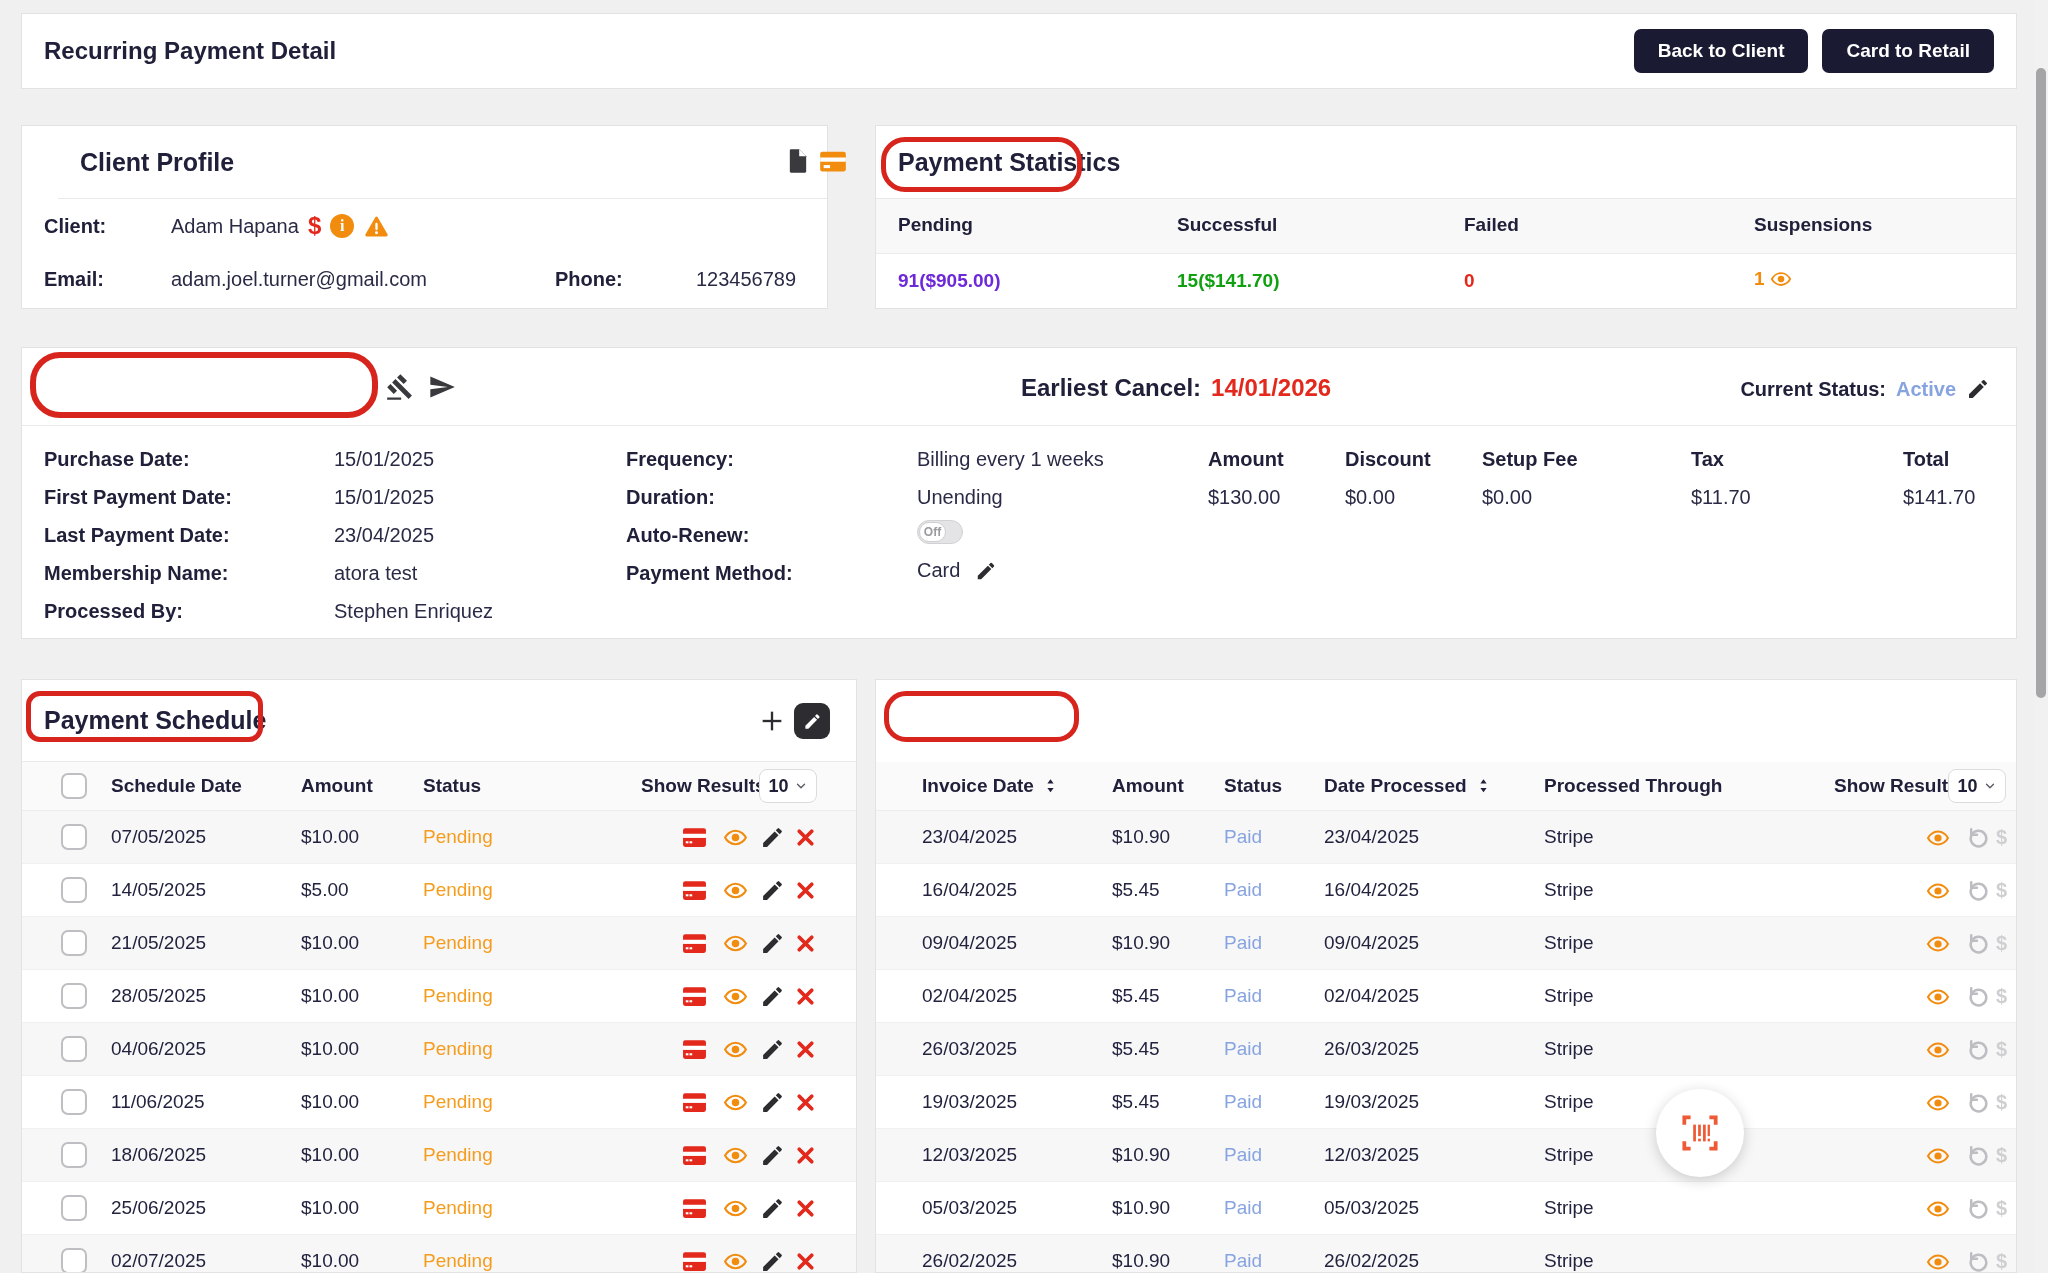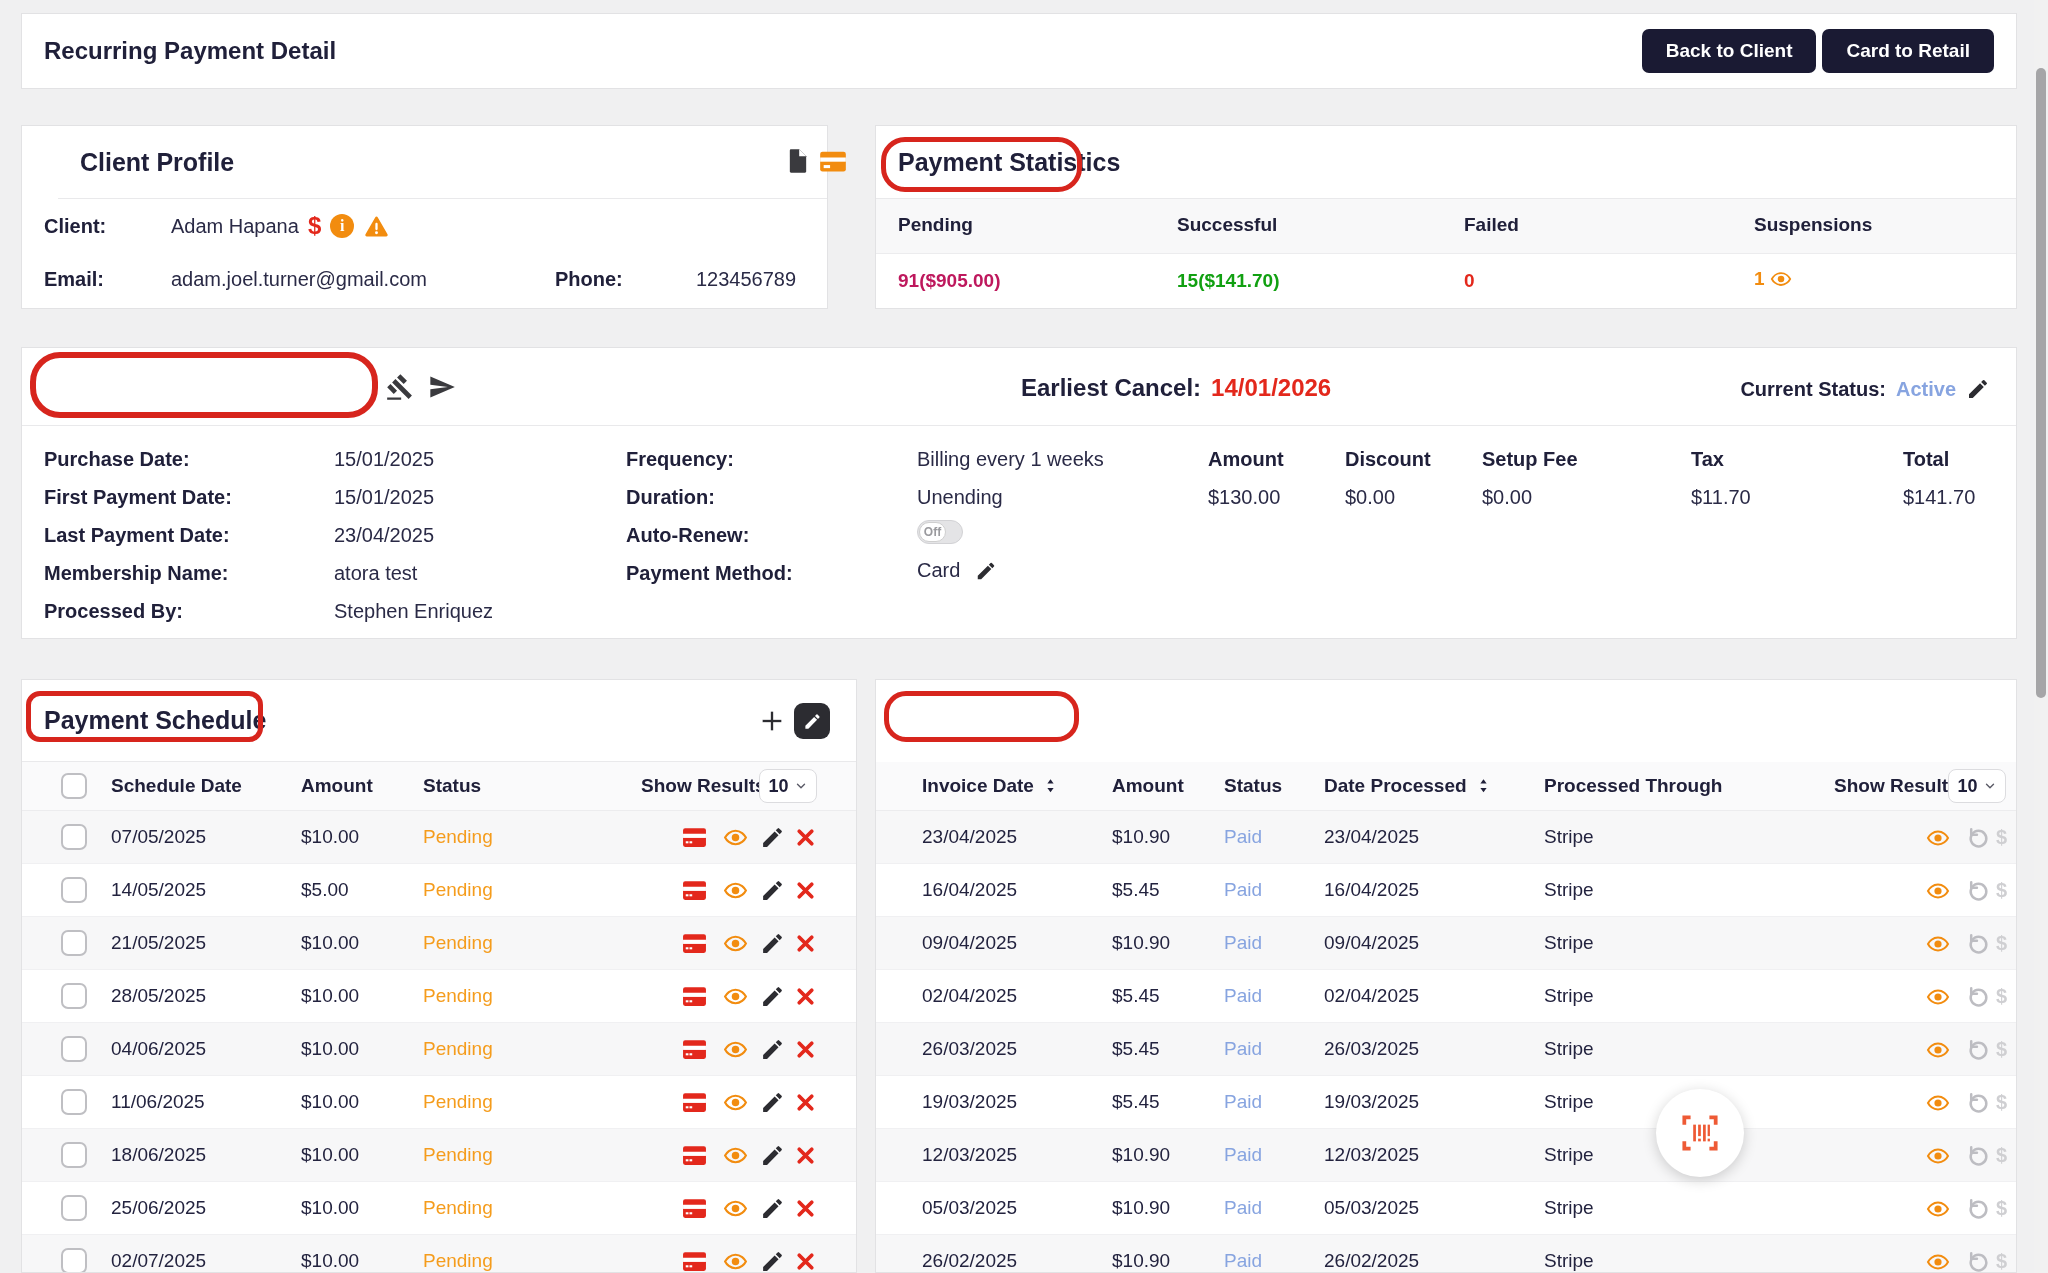--- a/index.html
+++ b/index.html
@@ -19,21 +19,21 @@
   .abs { position:absolute; }
   .ico { display:inline-flex; align-items:center; justify-content:center; }
   .navy-btn {
     background:#1a1a33; color:#fff; border:none; border-radius:7px;
     font-family:"Liberation Sans", sans-serif; font-size:19px; font-weight:bold;
     height:44px; padding:0 24px; cursor:pointer;
   }
   
   #header-card { left:21px; top:13px; width:1996px; height:76px; display:flex; align-items:center; }
   #header-card .page-title { font-size:24px; font-weight:bold; margin-left:22px; }
-  #header-card .btns { margin-left:auto; margin-right:22px; display:flex; gap:6px; }
+  #header-card .btns { margin-left:auto; margin-right:22px; display:flex; gap:14px; }
   
   #client-card { left:21px; top:125px; width:807px; height:184px; }
   #client-card .c-hd { height:73px;margin-left:36px; }
   #client-card .card-title { top:22px; }
   
   #stats-card { left:875px; top:125px; width:1142px; height:184px; }
   #stats-card .c-hd { height:73px; }
   #stats-card .card-title { top:22px; }
   .stats-row { position:absolute; left:0; width:100%; }
   .stats-cell { position:absolute; font-size:19px; white-space:nowrap; }
@@ -127,21 +127,21 @@
     <div class="card-title">Payment Statistics</div>
   </div>
   <span class="annot" style="left:5px; top:11px; width:201px; height:55px; border-radius:24px;"></span>
   <div class="stats-row" style="top:73px; height:55px; background:#f8f8f9; border-bottom:1px solid #ececee;">
     <span class="stats-cell lbl" style="left:22px; top:15px;">Pending</span>
     <span class="stats-cell lbl" style="left:301px; top:15px;">Successful</span>
     <span class="stats-cell lbl" style="left:588px; top:15px;">Failed</span>
     <span class="stats-cell lbl" style="left:878px; top:15px;">Suspensions</span>
   </div>
   <div class="stats-row" style="top:128px; height:56px;">
-    <span class="stats-cell" style="left:22px; top:16px; font-weight:bold; color:#be185d;">91($905.00)</span>
+    <span class="stats-cell" style="left:22px; top:16px; font-weight:bold; color:#6d28d9;">91($905.00)</span>
     <span class="stats-cell" style="left:301px; top:16px; font-weight:bold; color:#11a011;">15($141.70)</span>
     <span class="stats-cell" style="left:588px; top:16px; font-weight:bold; color:#e3281c;">0</span>
     <span class="stats-cell" style="left:878px; top:14px; display:inline-flex; align-items:center; gap:4px;">
       <span style="font-weight:bold; color:#f28c0f;">1</span>
       <span class="ico">
         <svg width="24" height="22" viewBox="0 0 24 24" style="color:#f28c0f;">
             <path d="M12 5.5C7 5.5 3.3 9.4 2 12c1.3 2.6 5 6.5 10 6.5s8.7-3.9 10-6.5c-1.3-2.6-5-6.5-10-6.5z" fill="none" stroke="currentColor" stroke-width="2"></path>
             <circle cx="12" cy="12" r="3.6" fill="currentColor"></circle>
           </svg>
       </span>

